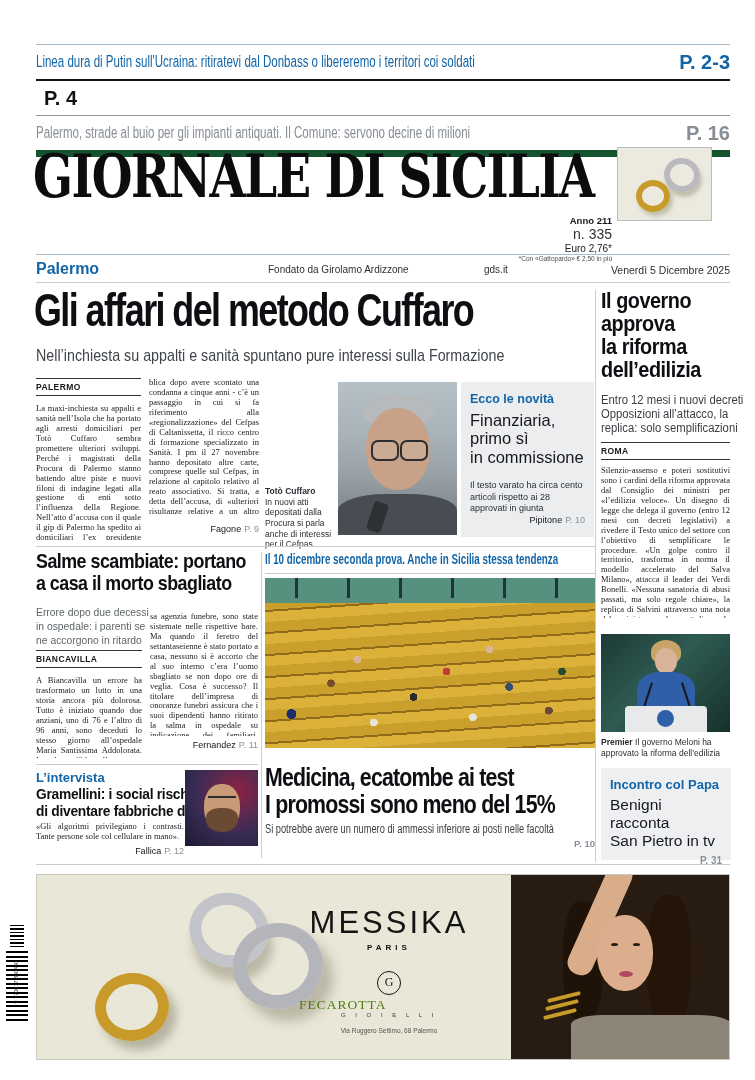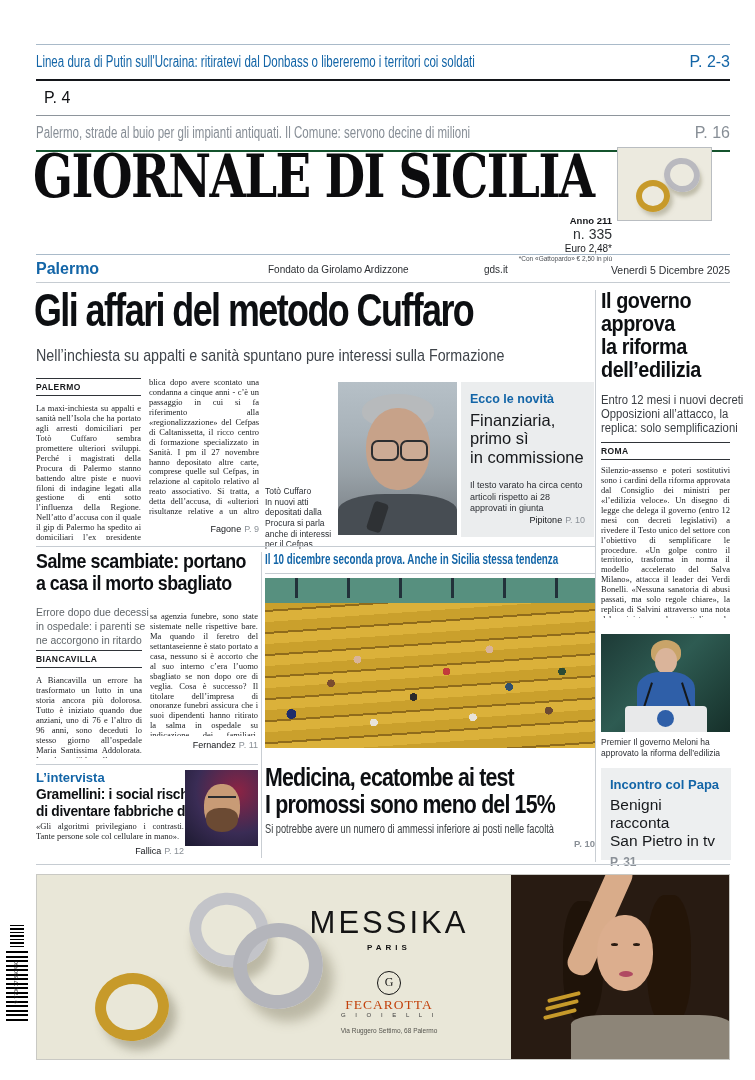--- a/index.html
+++ b/index.html
@@ -7,24 +7,24 @@
         font-family:"Liberation Sans",sans-serif;color:#14161a;}
   .abs{position:absolute;}
   .sx{display:inline-block;transform-origin:left top;white-space:nowrap;}
   .rule{position:absolute;background:#c6ccd2;height:1px;}
   .vrule{position:absolute;background:#c9ced3;width:1px;}
 
   
   #skyline{left:36px;top:44px;width:694px;border-top:1px solid #a9bac9;}
   .sky-row{display:flex;justify-content:space-between;align-items:center;height:34px;}
   .sky-row .t{font-weight:normal;font-size:16px;}
-  .sky-row .p{font-weight:normal;font-size:16px;margin-left:8px;}
+  .sky-row .p{font-weight:bold;font-size:20px;margin-left:8px;}
   #sky1{border-bottom:2px solid #14161a;color:#1365a7;}
   #sky2{border-bottom:1px solid #8e959c;color:#101114;}
-  #sky3{border-bottom:2px solid #14532d;color:#878e96;}
+  #sky3{border-bottom:7px solid #14532d;color:#878e96;}
 
   
   #wordmark{left:33px;top:146px;font-family:"DejaVu Serif",serif;font-weight:bold;
             font-size:60px;letter-spacing:-2px;color:#0c0c0e;transform:scaleX(.78);
             transform-origin:left top;white-space:nowrap;line-height:1;}
   #mast-thumb{left:617px;top:147px;width:93px;height:72px;background:#eceadf;border:1px solid #b9bdc1;}
   .ringS{position:absolute;border-radius:50%;}
   #anno-block{left:420px;top:215px;width:192px;text-align:right;line-height:1.2;}
   #anno-block .b{font-weight:bold;font-size:9.5px;}
   #anno-block .n{font-size:14px;color:#2c2f33;}
@@ -46,21 +46,21 @@
 
   
   .kicker{font-size:8.5px;font-weight:bold;letter-spacing:.4px;border-top:1px solid #2f3338;
           border-bottom:1px solid #2f3338;padding:3px 0;color:#17191c;}
   .body{font-family:"Liberation Serif",serif;font-size:8.5px;line-height:1.17;text-align:justify;
         color:#1a1c1f;overflow:hidden;}
   .byline{font-size:9px;font-weight:normal;text-align:right;}
   .byline .pg{color:#8a9097;margin-left:3px;}
   .bluekick{color:#1365a7;font-weight:bold;}
   .capt{font-size:8.5px;line-height:1.25;color:#2b2e33;}
-  .capt .cb{font-weight:normal;}
+  .capt .cb{font-weight:bold;}
 
   
   #cuf-k{left:36px;top:378px;width:105px;}
   #cuf-c1{left:36px;top:404px;width:105px;height:136px;}
   #cuf-c2{left:149px;top:378px;width:110px;height:140px;}
   #cuf-by{left:149px;top:524px;width:110px;position:absolute;}
   #cuf-capt{left:265px;top:486px;width:70px;}
   #photo-cuffaro{left:338px;top:382px;width:119px;height:153px;overflow:hidden;
      background:linear-gradient(180deg,#b6c0c7 0%,#a8b2b9 35%,#98a1a7 60%,#73797f 100%);}
   #cuf-face{left:28px;top:26px;width:64px;height:82px;background:#c7a289;border-radius:48%;}
@@ -90,21 +90,21 @@
   #mel-face{left:54px;top:14px;width:22px;height:26px;background:#dab49a;border-radius:48%;}
   #mel-blazer{left:36px;top:38px;width:58px;height:42px;background:#2f5fa8;border-radius:40% 40% 0 0;}
   #mel-podium{left:24px;top:72px;width:82px;height:26px;background:#e8e9ea;border-radius:4px 4px 0 0;}
   #mel-emblem{left:56px;top:76px;width:17px;height:17px;background:#2f5fa8;border-radius:50%;}
   #mel-mic1,#mel-mic2{width:2px;height:26px;background:#15181a;top:48px;}
   #mel-mic1{left:46px;transform:rotate(18deg);} #mel-mic2{left:84px;transform:rotate(-18deg);}
   #gov-capt{left:601px;top:737px;width:129px;}
   #box-papa{left:601px;top:768px;width:130px;height:92px;background:#edeff0;box-sizing:border-box;padding:9px 9px;}
   #box-papa .bluekick{font-size:13px;}
   #papa-title{font-size:15.5px;line-height:1.15;color:#17191c;margin-top:4px;white-space:pre-line;}
-  #papa-pg{font-weight:bold;font-size:12px;color:#8a9097;margin-top:6px;}
+  #papa-pg{text-align:right;font-weight:bold;font-size:10px;color:#8a9097;margin-top:6px;}
 
   
   #salme-hl{left:36px;top:550px;font-weight:bold;font-size:21px;line-height:1.03;letter-spacing:-.6px;
             transform:scaleX(.85);transform-origin:left top;white-space:pre-line;color:#0d0f12;}
   #salme-deck{left:36px;top:606px;font-size:11.5px;line-height:1.2;color:#5f6569;white-space:pre-line;
               transform:scaleX(.9);transform-origin:left top;}
   #salme-k{left:36px;top:650px;width:106px;}
   #salme-c1{left:36px;top:676px;width:106px;height:82px;}
   #salme-c2{left:150px;top:612px;width:108px;height:124px;}
   #salme-by{left:150px;top:740px;width:108px;position:absolute;}
@@ -155,21 +155,21 @@
   #ad-ring-g{left:58px;top:98px;width:52px;height:46px;border:11px solid #c79a2a;background:transparent;
              box-shadow:6px 10px 10px rgba(120,115,90,.45);transform:rotate(-8deg);}
   #ad-ring-s1{left:152px;top:18px;width:56px;height:50px;border:12px solid #c3c4c9;transform:rotate(18deg);
              box-shadow:8px 12px 10px rgba(120,115,90,.4);}
   #ad-ring-s2{left:196px;top:48px;width:62px;height:58px;border:14px solid #b4b5bb;transform:rotate(-10deg);
              box-shadow:8px 14px 12px rgba(120,115,90,.4);}
   #ad-brand{left:262px;top:30px;width:180px;text-align:center;font-size:31px;letter-spacing:3px;color:#141414;}
   #ad-brand-sub{left:262px;top:68px;width:180px;text-align:center;font-size:8px;letter-spacing:4px;font-weight:bold;color:#141414;}
   #ad-mono{left:340px;top:96px;width:22px;height:22px;border:1.5px solid #141414;border-radius:50%;
            text-align:center;font-size:12px;line-height:21px;font-family:"Liberation Serif",serif;color:#141414;}
-  #ad-ret{left:262px;top:122px;width:180px;text-align:center;font-size:13.5px;letter-spacing:1px;color:#c2410c;
+  #ad-ret{left:262px;top:122px;width:180px;font-size:13.5px;letter-spacing:1px;color:#4d7c0f;
           font-family:"Liberation Serif",serif;}
   #ad-ret-sub{left:262px;top:137px;width:180px;text-align:center;font-size:6px;letter-spacing:4px;color:#3a3a3a;}
   #ad-addr{left:262px;top:152px;width:180px;text-align:center;font-size:6.5px;color:#55544e;}
   #ad-model{left:474px;top:0;width:220px;height:186px;background:#281b12;overflow:hidden;position:absolute;}
   #mod-arm{left:76px;top:-16px;width:26px;height:120px;background:#d9ac8a;transform:rotate(24deg);border-radius:12px;}
   #mod-hairL{left:52px;top:26px;width:40px;height:120px;background:#1f1309;border-radius:40%;}
   #mod-hairR{left:136px;top:20px;width:44px;height:130px;background:#241508;border-radius:40%;}
   #mod-face{left:86px;top:40px;width:56px;height:76px;background:#dcae8e;border-radius:48%;}
   #mod-eye1{left:100px;top:68px;width:7px;height:3px;background:#2a1c12;border-radius:50%;}
   #mod-eye2{left:122px;top:68px;width:7px;height:3px;background:#2a1c12;border-radius:50%;}
@@ -204,21 +204,21 @@
   </div>
 
   <div id="wordmark" class="abs">GIORNALE DI SICILIA</div>
   <div id="mast-thumb" class="abs">
     <div class="ringS" style="left:46px;top:10px;width:24px;height:22px;border:6px solid #b9b9bf;transform:rotate(15deg);box-shadow:3px 4px 4px rgba(150,145,120,.5);"></div>
     <div class="ringS" style="left:18px;top:32px;width:22px;height:20px;border:6px solid #c79a2a;box-shadow:3px 4px 4px rgba(150,145,120,.5);"></div>
   </div>
   <div id="anno-block" class="abs">
     <div class="b">Anno 211</div>
     <div class="n">n. 335</div>
-    <div class="e">Euro 2,48*</div>
+    <div class="e">Euro 2,76*</div>
     <div class="note">*Con «Gattopardo» € 2,50 in più</div>
   </div>
 
   <div id="dateline" class="abs">
     <span id="edition" class="abs">Palermo</span>
     <span id="founded" class="abs">Fondato da Girolamo Ardizzone</span>
     <span id="site" class="abs">gds.it</span>
     <span id="issuedate">Venerdì 5 Dicembre 2025</span>
   </div>
 

